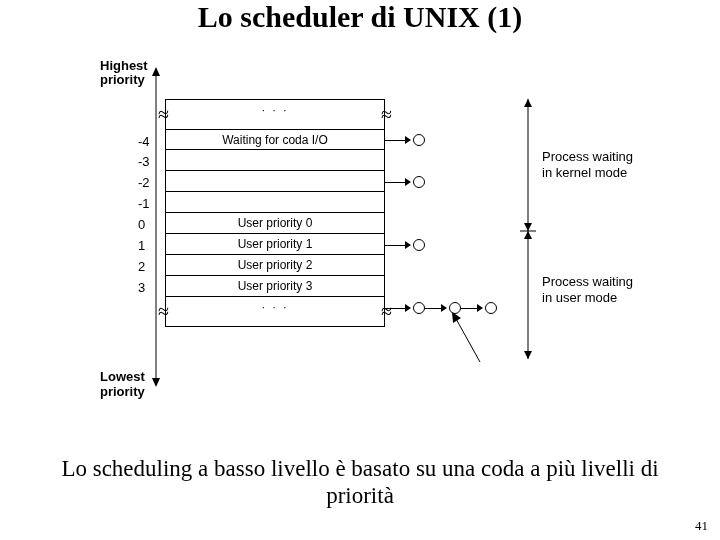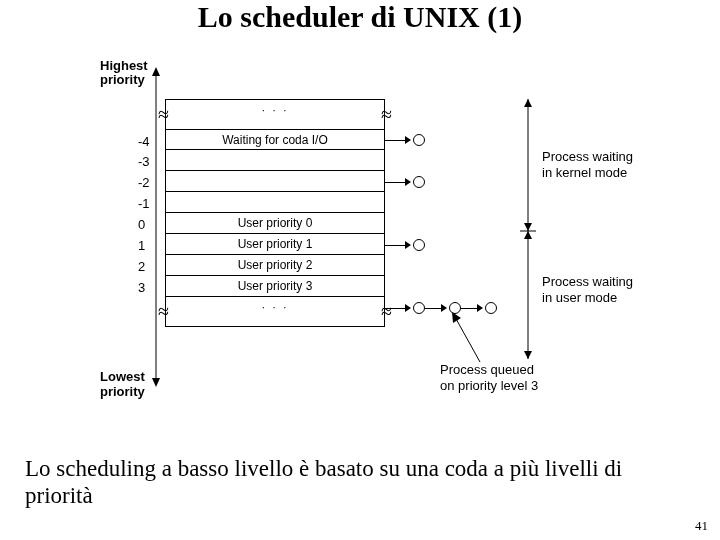--- a/index.html
+++ b/index.html
@@ -19,21 +19,21 @@
 .vdots { text-align: center; letter-spacing: 2px; padding-top: 4px; font-size: 11px; }
 .row { height: 21px; border: 1px solid #000; border-top: none; text-align: center; font-size: 12px; line-height: 20px; position: relative; }
 .row.first { border-top: 1px solid #000; }
 .rownum { position: absolute; left: -28px; top: 2px; font-size: 13px; }
 .node { width: 12px; height: 12px; border: 1px solid #000; border-radius: 50%; position: absolute; }
 .linked { position: absolute; height: 20px; }
 .seg { position: absolute; height: 1px; background: #000; top: 10px; }
 .rarrow { position: absolute; width: 0; height: 0; border-left: 6px solid #000; border-top: 4px solid transparent; border-bottom: 4px solid transparent; }
 .region-label { position: absolute; font-size: 13px; line-height: 1.2; }
 .rbrace { position: absolute; }
-.caption { font-size: 23px; text-align: left; position: absolute; bottom: 30px; left: 0; right: 0; padding: 0 25px; line-height: 1.2; }
+.caption { font-size: 23px; text-align: center; position: absolute; bottom: 30px; left: 0; right: 0; padding: 0 25px; line-height: 1.2; }
 .pagenum { position: absolute; bottom: 6px; right: 12px; font-size: 13px; }
 </style>
 </head>
 <body>
 
 <h1 class="title">Lo scheduler di UNIX (1)</h1>
 
 <div class="diagram">
 
   <div class="top-label">Highest<br>priority</div>
@@ -105,18 +105,17 @@
     <line x1="0" y1="132" x2="16" y2="132" stroke="#000"></line>
   </svg>
 
   <div class="region-label" style="left:462px; top:90px;">Process waiting<br>in kernel mode</div>
   <div class="region-label" style="left:462px; top:215px;">Process waiting<br>in user mode</div>
 
   <svg style="position:absolute; left:370px; top:253px;" width="40" height="55">
     <line x1="30" y1="50" x2="5" y2="5" stroke="#000"></line>
     <polygon points="2,0 3,11 11,6" fill="#000"></polygon>
   </svg>
-  <div class="region-label" style="left:360px; top:303px;">Process queued<br>on priority level 3</div>
 
 </div>
 
 <div class="caption">Lo scheduling a basso livello è basato su una coda a più livelli di priorità</div>
 <div class="pagenum">41</div>
 
 </body></html>

